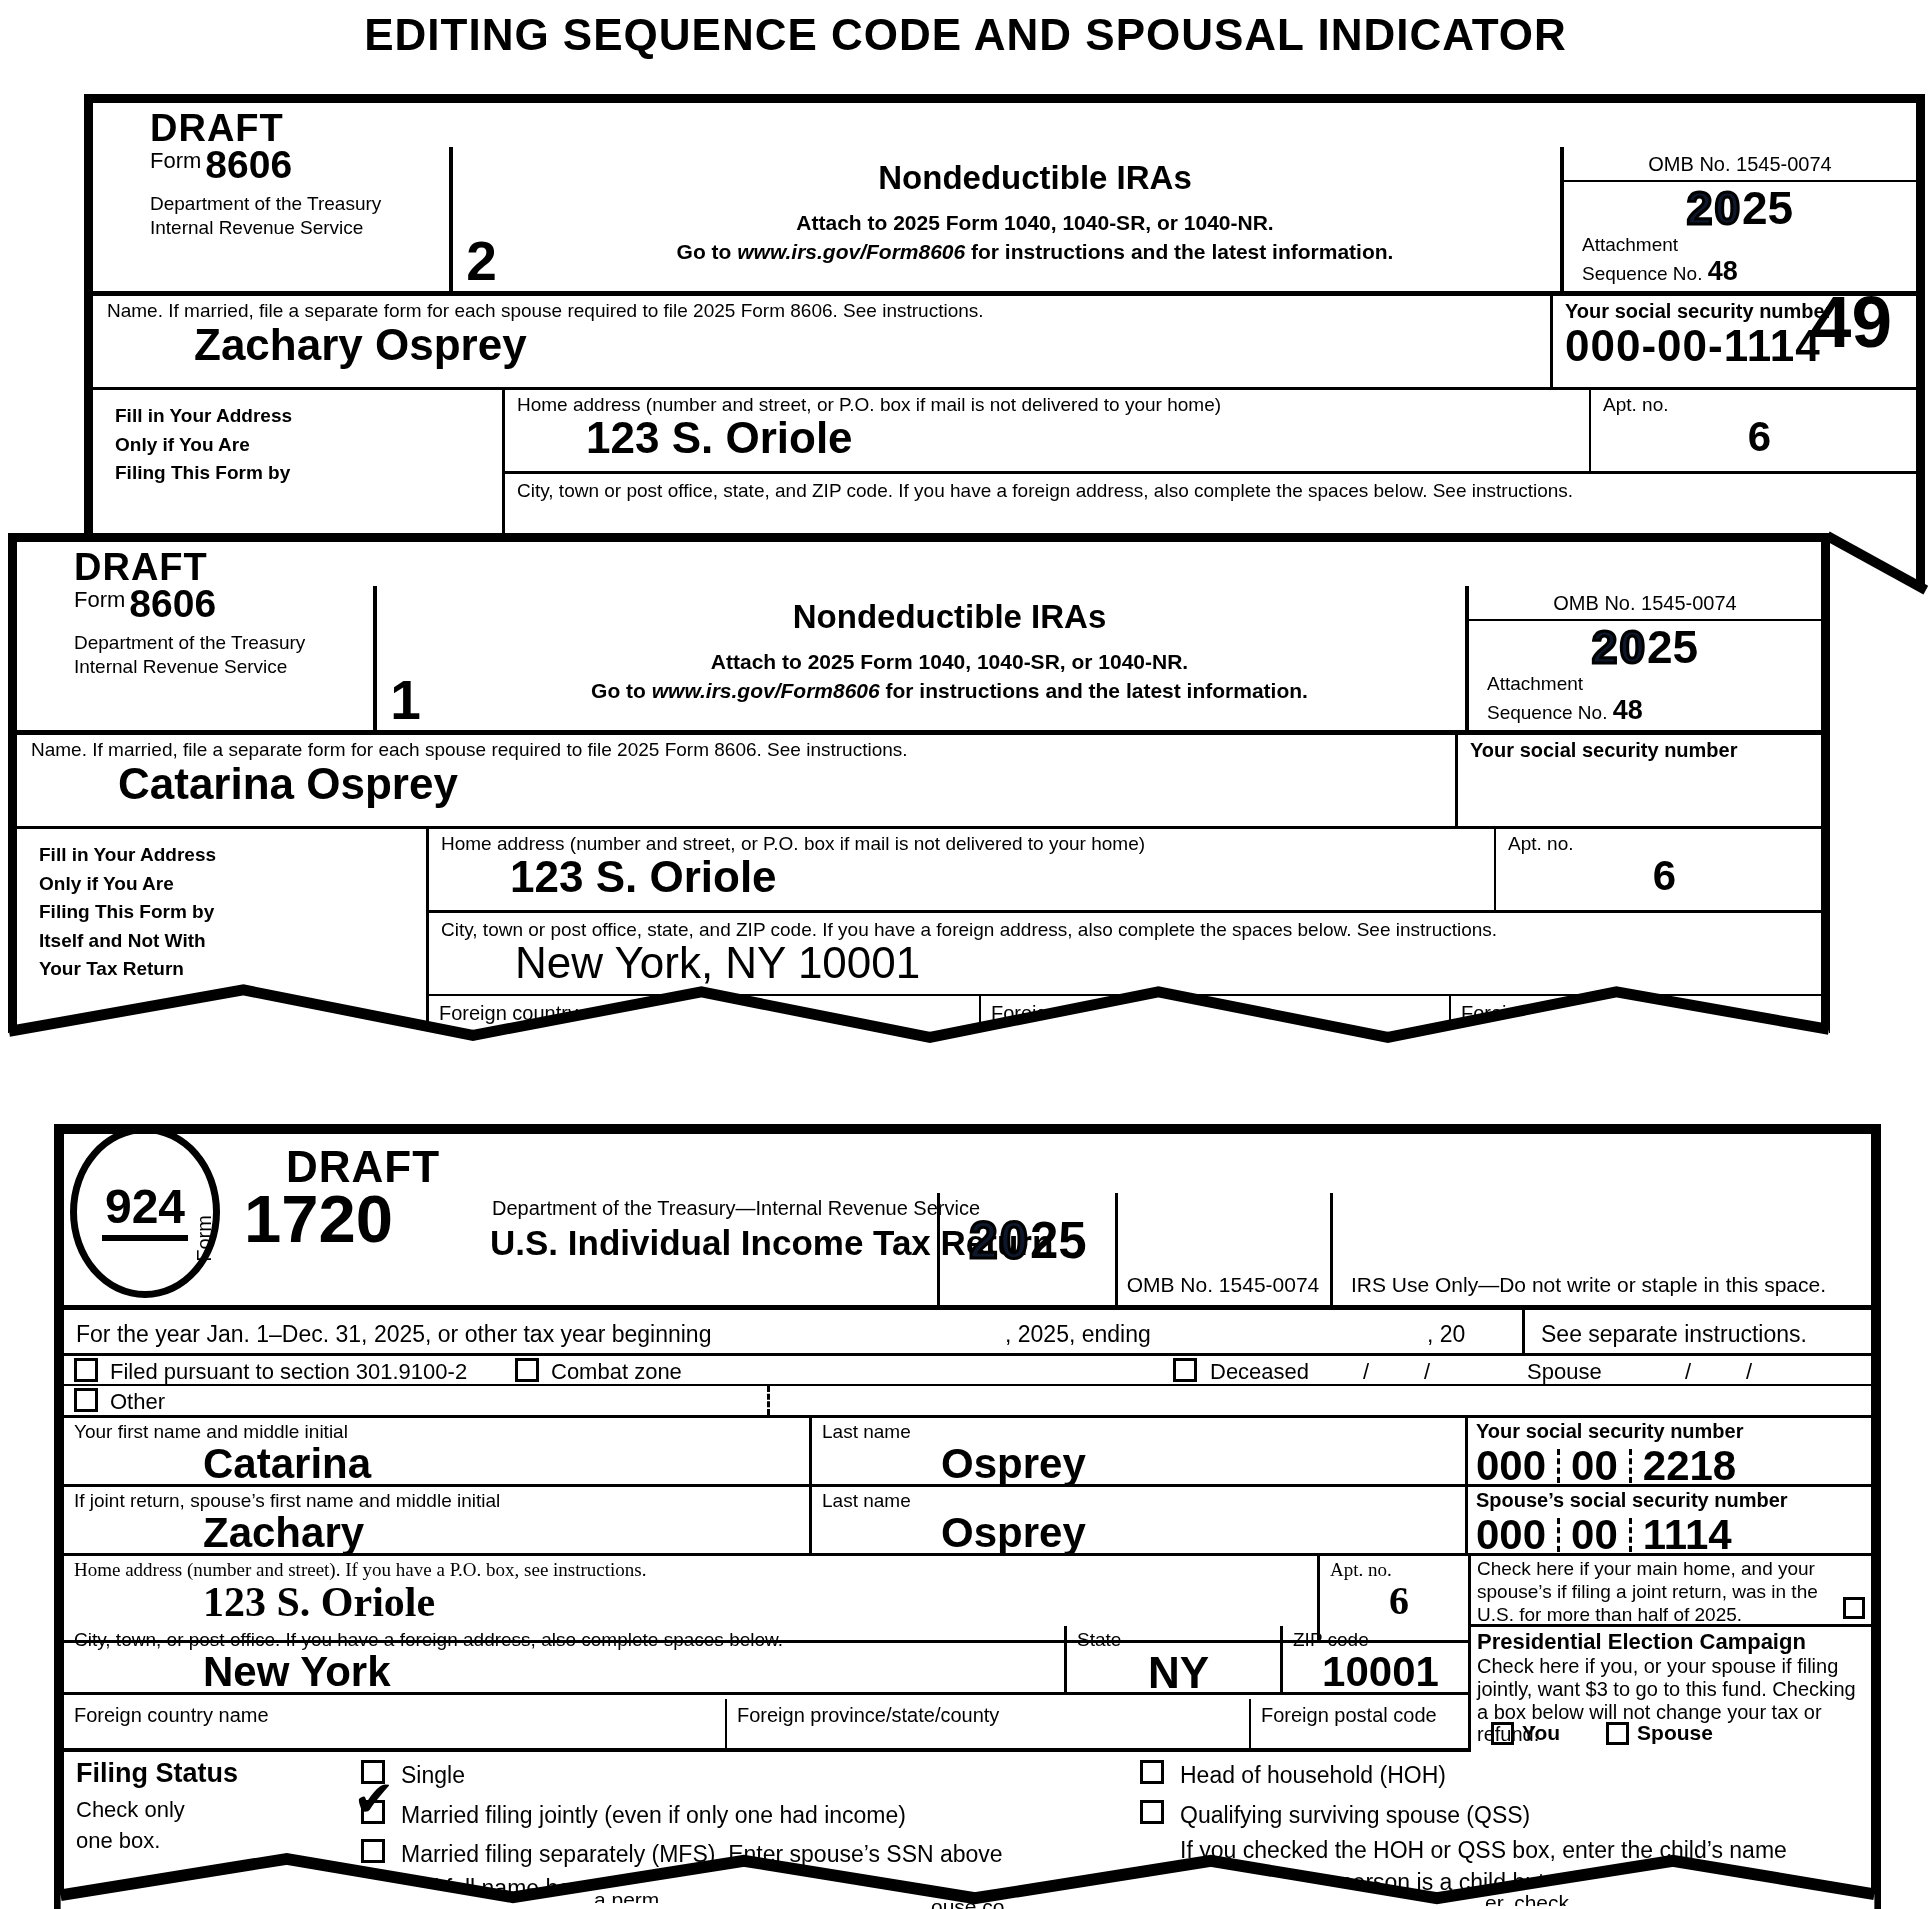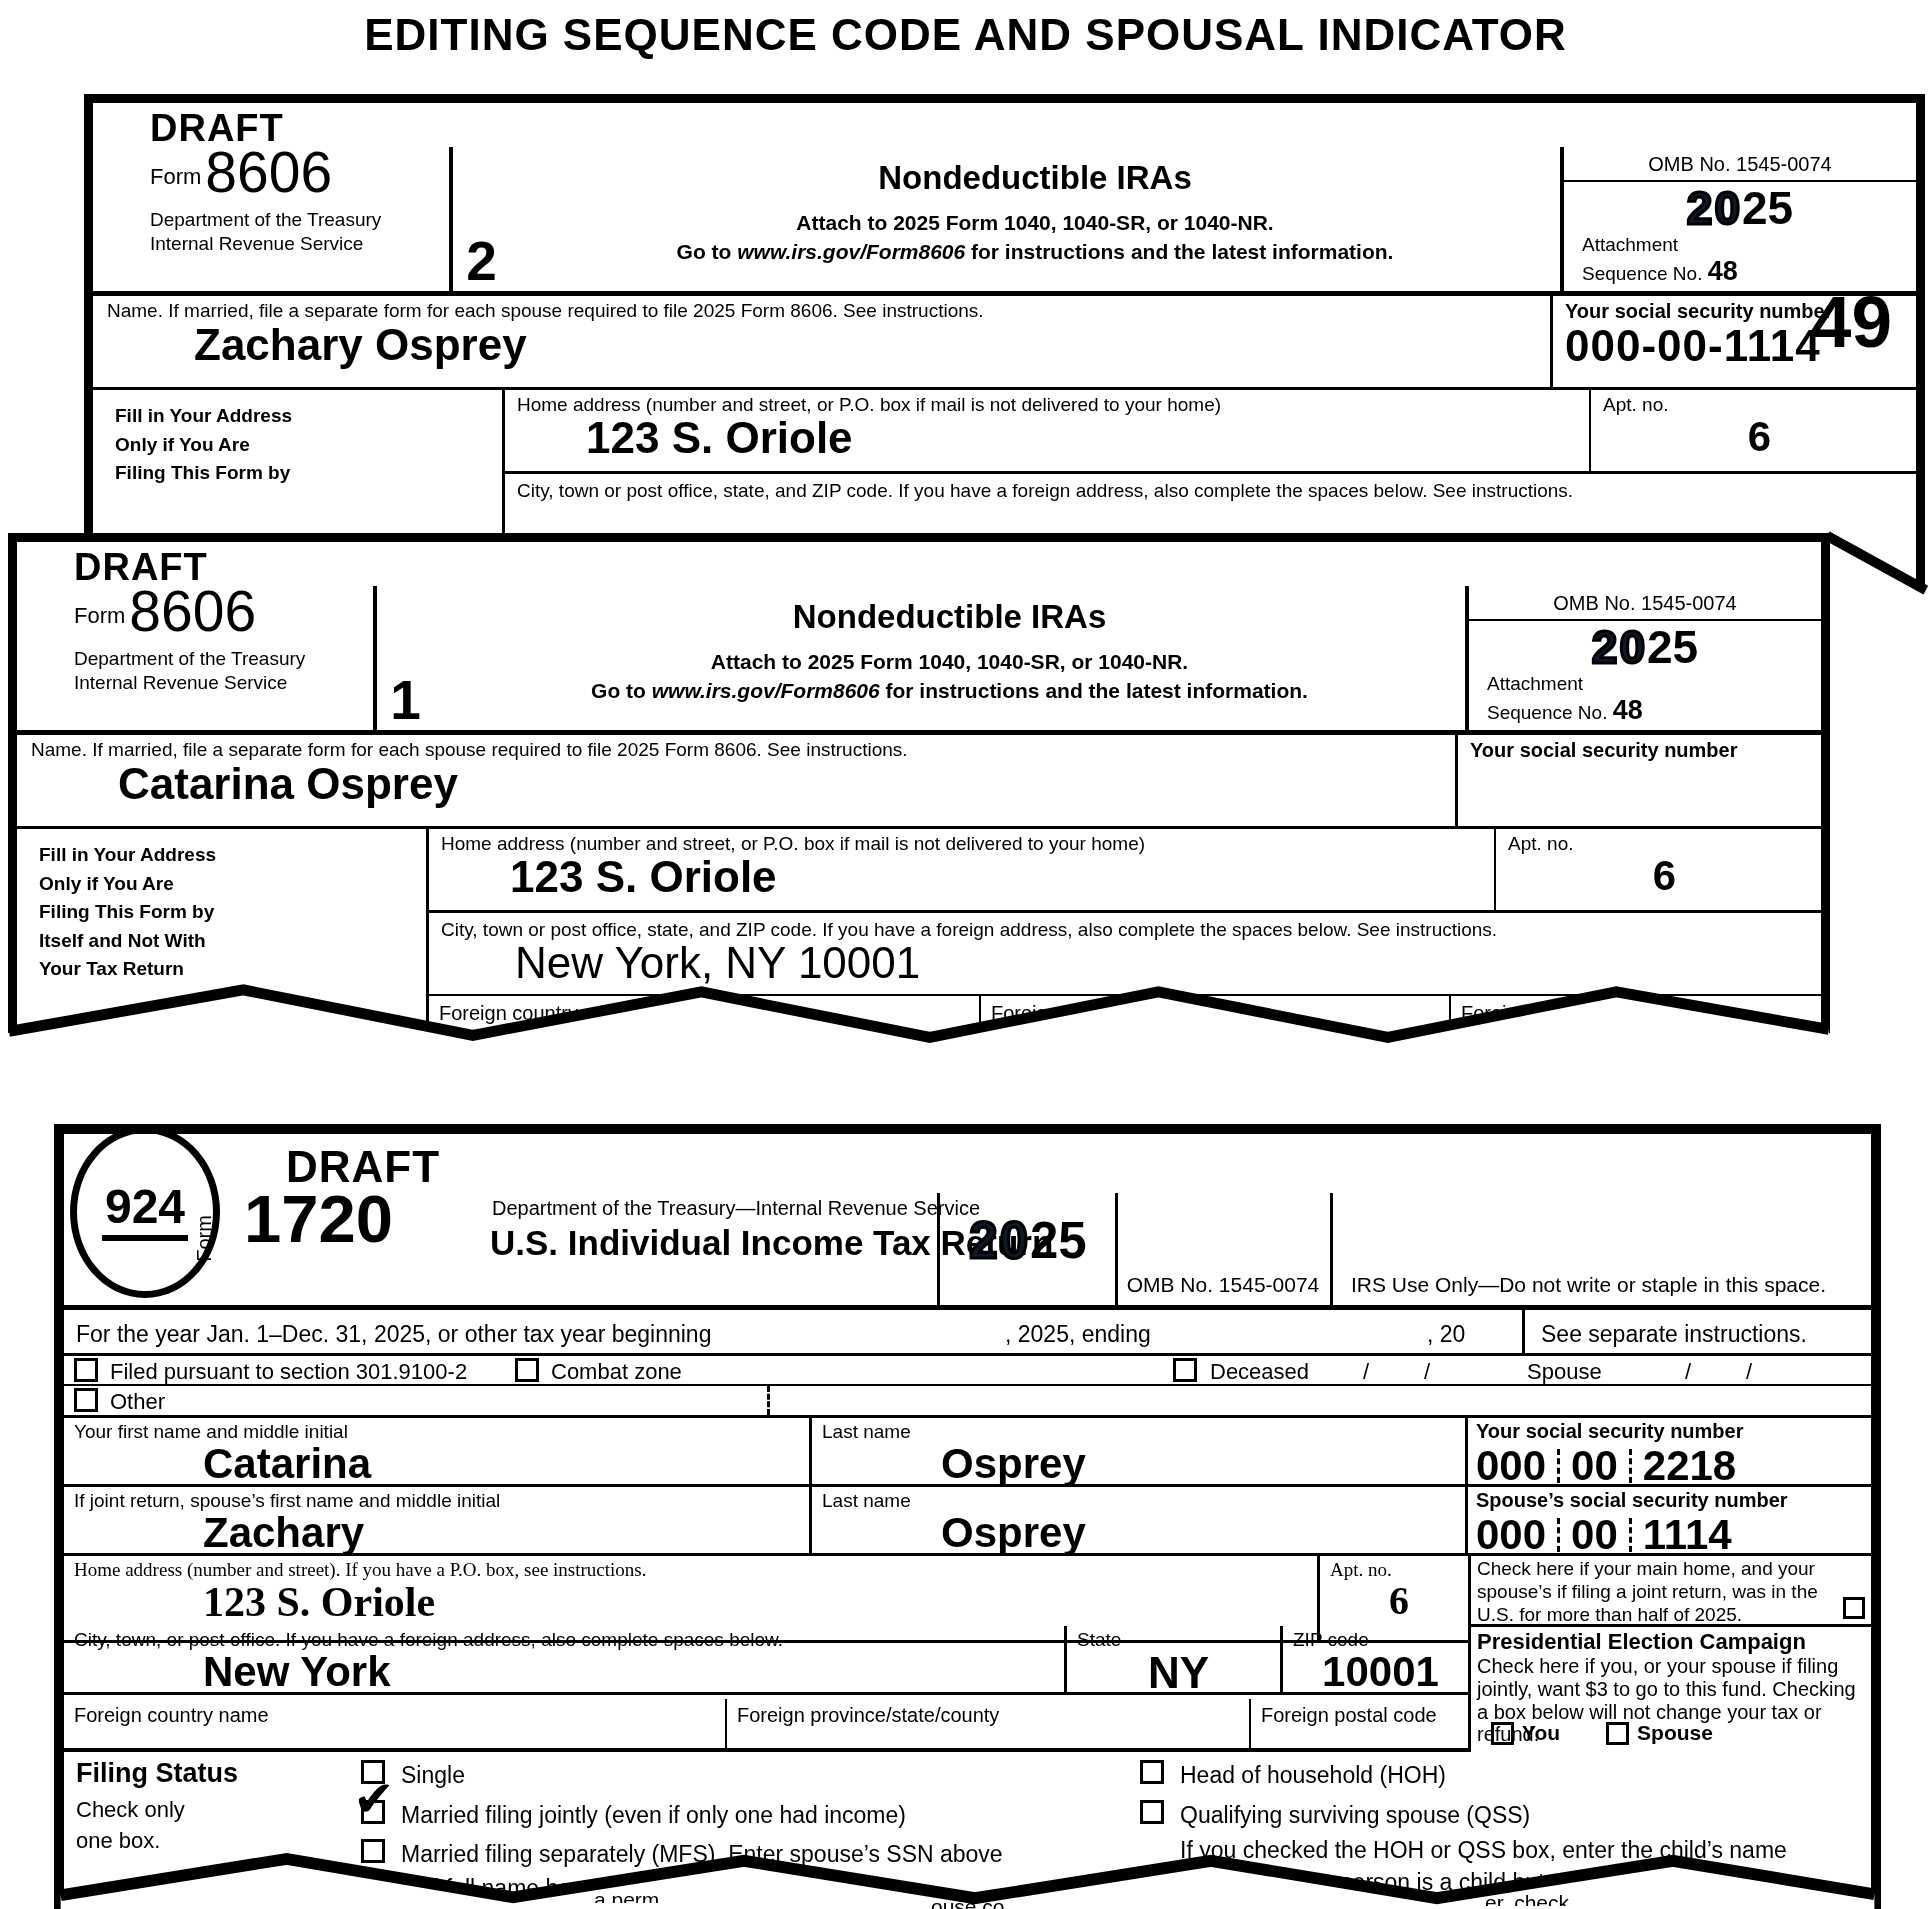--- a/index.html
+++ b/index.html
@@ -23,21 +23,21 @@
     border:9px solid #000; border-bottom:none; overflow:hidden;
   }
   #f86b { left:84px;  top:94px;  width:1841px; height:500px; z-index:1; }
   #f86f { left:8px;   top:533px; width:1822px; height:500px; z-index:3; }
 
   .f86 .draft { font-size:38px; font-weight:bold; margin:6px 0 0 57px; letter-spacing:1px; line-height:1; }
   .f86 .head  { display:flex; align-items:stretch; border-bottom:5px solid #000; height:149px; margin-top:0; }
   .col-id   { width:356px; padding-left:57px; }
   .formline { display:flex; align-items:flex-end; margin-top:0; }
   .fword    { font-size:22px; padding-bottom:8px; }
-  .fnum     { font-size:57px; font-weight:normal; line-height:0.9; margin-left:4px; }
+  .fnum     { font-size:39px; font-weight:bold; line-height:0.9; margin-left:4px; }
   .deptl    { font-size:19px; line-height:1.25; margin-top:10px; }
   .col-seq  { width:61px; border-left:4px solid #000; display:flex; align-items:flex-end; justify-content:center;
               font-size:55px; font-weight:bold; line-height:1; padding-bottom:2px; }
   .col-center { flex:1; text-align:center; padding-top:12px; }
   .c-title  { font-size:33px; font-weight:bold; }
   .c-attach { font-size:21px; font-weight:bold; margin-top:14px; }
   .c-goto   { font-size:21px; font-weight:bold; margin-top:5px; }
   .c-goto .url { font-style:italic; }
   .col-omb  { width:356px; border-left:4px solid #000; text-align:center; }
   .omb-no   { font-size:20px; padding:6px 0 4px; border-bottom:2px solid #000; }

